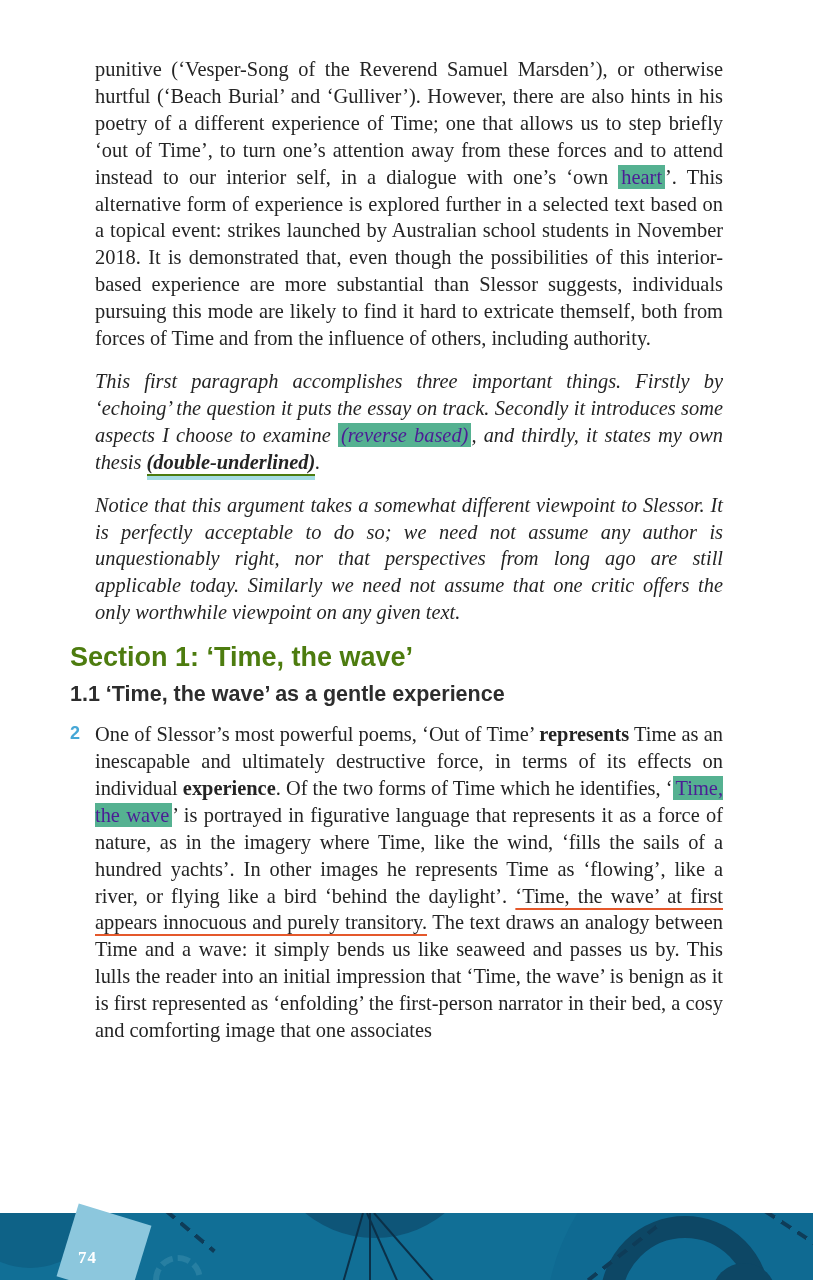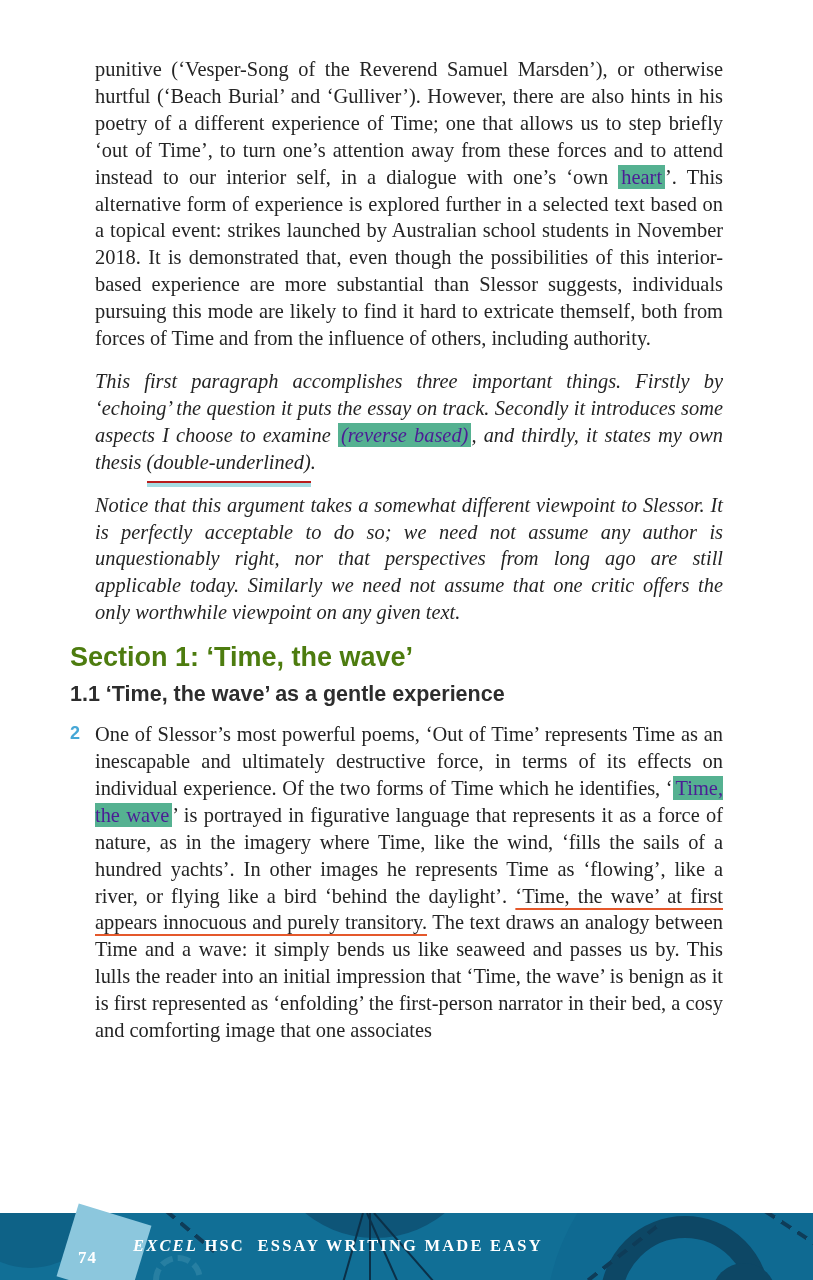--- a/index.html
+++ b/index.html
@@ -28,31 +28,32 @@
   }
   p.note-para{
     font-style:italic;
   }
   .hl{
     background:#55B191;
     color:#4c1d95;
     padding:1px 3px;
   }
   .double-underline{
-    border-bottom:2px solid #b91c1c;
+    border-bottom:2px solid #4d7c0f;
     box-shadow:0 4px 0 0 #A5DCE2;
-    padding-bottom:8px;
+    padding-bottom:1px;
+    font-weight:bold;
   }
   .orange-underline{
     text-decoration:underline;
     text-decoration-color:#E4582B;
     text-decoration-thickness:2px;
     text-underline-offset:5px;
   }
-  b.embold{font-weight:400;}
+  b.embold{font-weight:700;}
   h2.section-heading{
     margin:14px 0 8px 0;
     font-family:"Liberation Sans","DejaVu Sans",sans-serif;
     font-weight:700;
     font-size:27px;
     line-height:30px;
     color:#4d7c0f;
   }
   h3.subheading{
     margin:0 0 12px 0;
@@ -189,15 +190,14 @@
       <div class="deco deco-smallcircle"></div>
       <div class="deco deco-gear"></div>
       <div class="dash dash1"></div>
       <div class="dash dash2"></div>
       <div class="dash dash3"></div>
     </div>
   </footer>
 
   <div class="page-badge"></div>
   <div class="page-number">74</div>
-  <div class="footer-title"><span class="series">EXCEL</span><span class="rest"> HSC  ESSAY WRITING MADE EASY</span></div>
 
 </div>
 
 </body></html>

